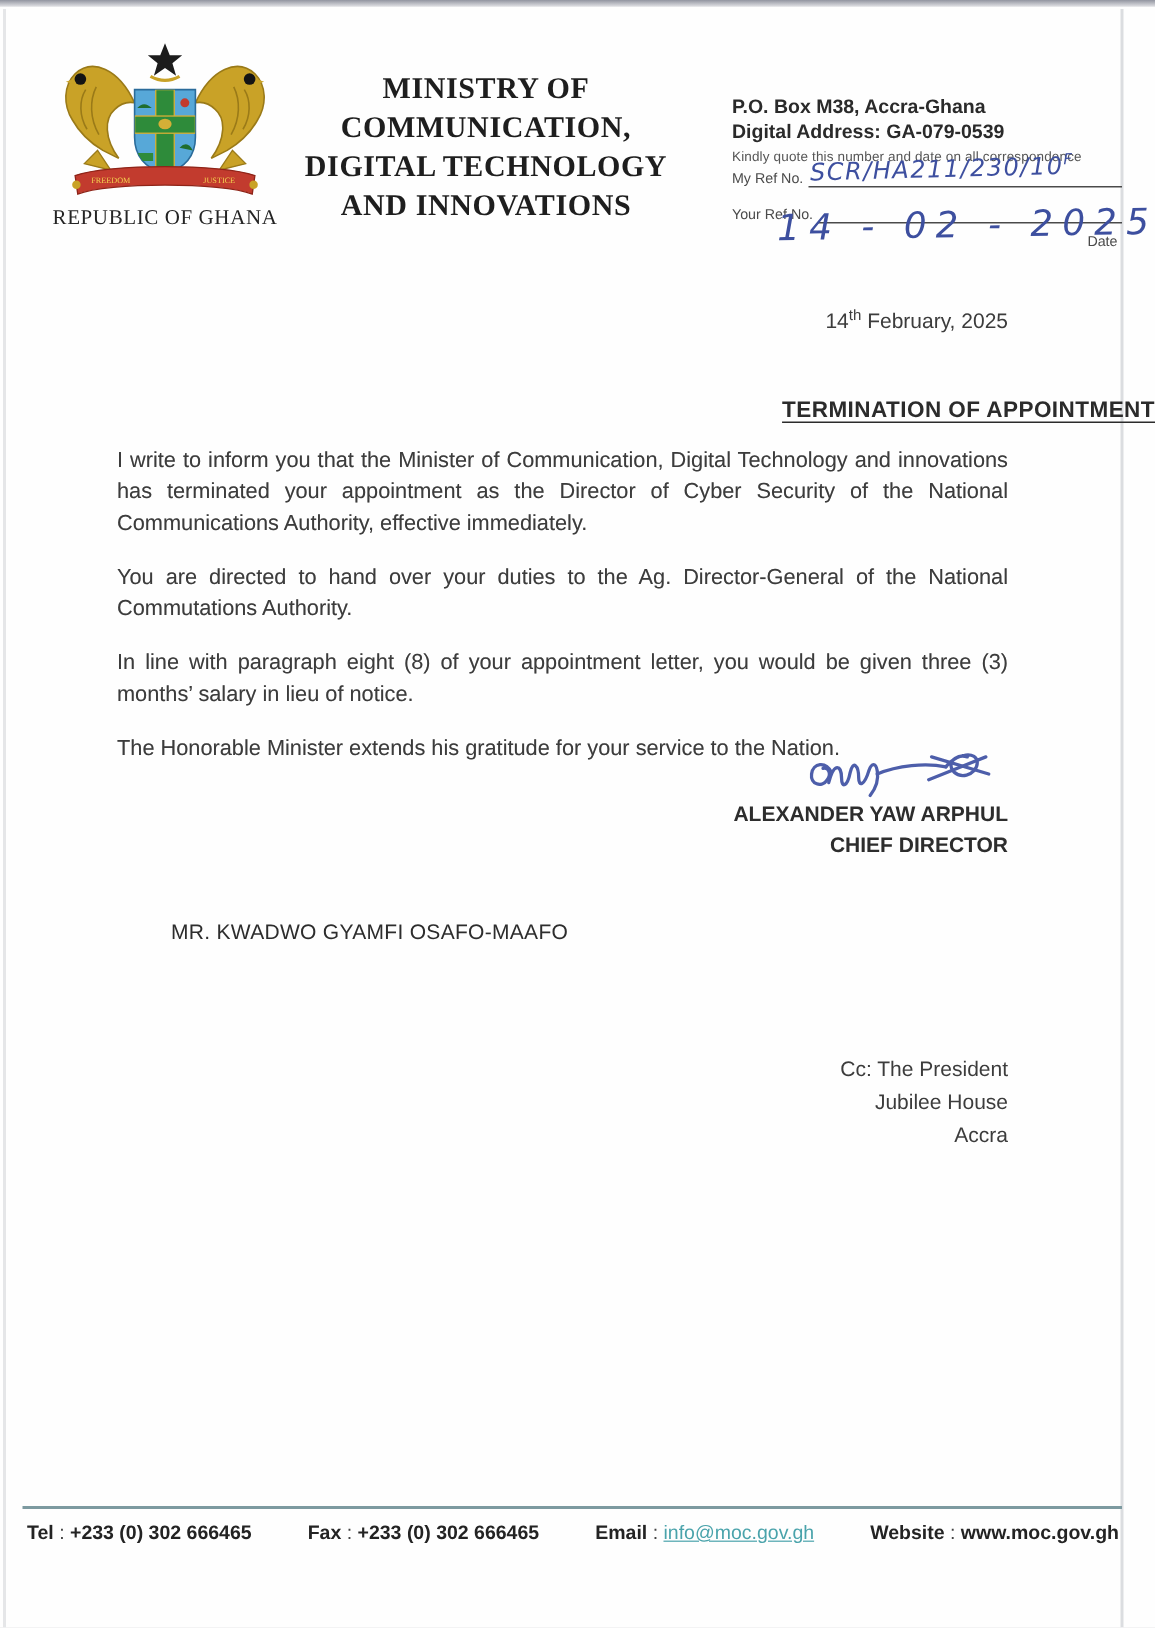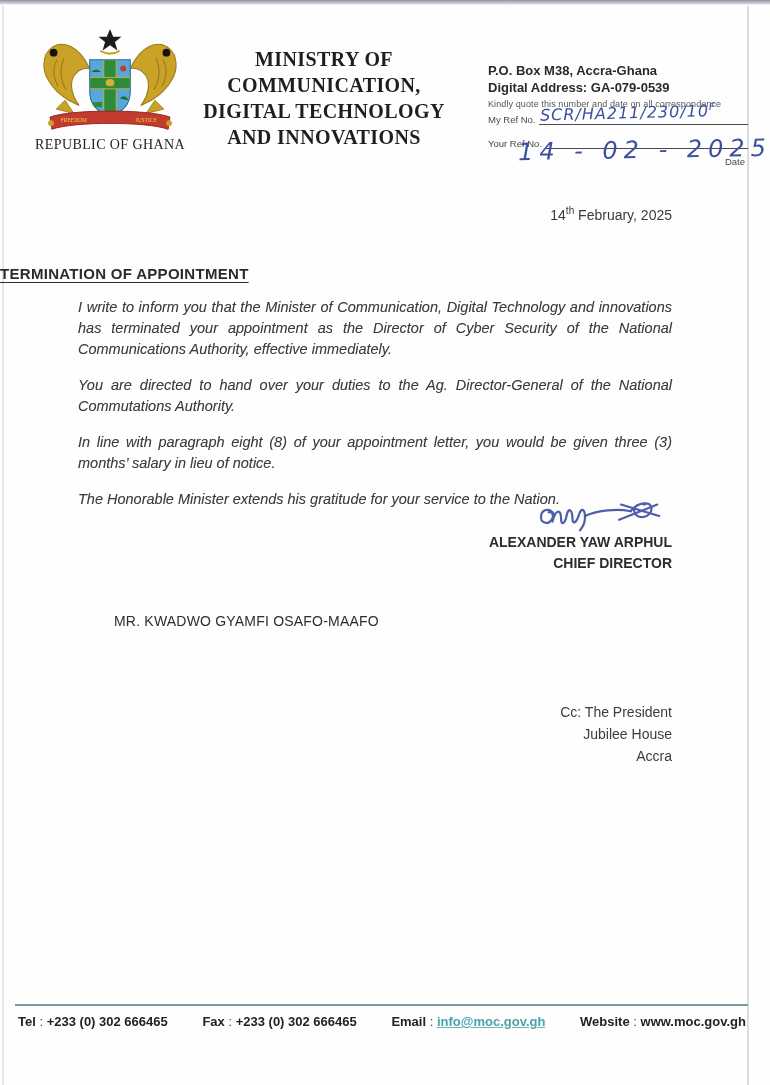--- a/index.html
+++ b/index.html
@@ -33,46 +33,46 @@
   .ink{color:#3d4f9f;font-style:italic;font-family:"DejaVu Sans",sans-serif;white-space:nowrap;}
   .myref-ink{position:absolute;left:52px;top:-9px;font-size:16px;letter-spacing:1px;
     transform:rotate(-1.5deg);}
   .myref-ink sup{font-size:10px;}
   .date-ink{position:absolute;left:30px;top:-20px;font-size:24px;letter-spacing:6px;
     transform:rotate(-1deg);}
 
   
   .letter-date{position:absolute;right:98px;top:205px;font-size:14px;color:#3c3c3c;}
   .letter-date sup{font-size:10px;margin-top:33px;}
-  .letter-title{position:absolute;left:0;right:0;top:265px;text-align:left;
+  .letter-title{position:absolute;left:16px;right:0;top:265px;text-align:right;
     font-size:15px;font-weight:bold;color:#2b2b2b;letter-spacing:.3px;
     text-decoration:underline;text-underline-offset:3px;}
   .body-text{position:absolute;left:78px;width:594px;top:297px;
     font-size:14.5px;line-height:21px;text-align:justify;color:#3c3c3c;
     text-shadow:0 0 .4px rgba(70,70,70,.35);}
-  .body-text p{margin:0 0 15px 0;font-style:italic;}
+  .body-text p{margin:0 0 15px 0;}
 
   .signature{position:absolute;right:100px;top:496px;width:136px;height:40px;}
   .signatory{position:absolute;right:98px;top:532px;text-align:right;
     font-size:14px;font-weight:bold;color:#2d2d2d;line-height:21px;}
   .addressee{position:absolute;left:78px;top:613px;font-size:14px;font-weight:normal;
     color:#2d2d2d;letter-spacing:.2px;padding-left:36px;}
   .cc-block{position:absolute;right:98px;top:701px;text-align:right;
     font-size:14px;line-height:22px;color:#3c3c3c;}
 
   
   .footer-rule{position:absolute;left:15px;right:22px;top:1004px;height:2px;
     background:#7d9aa0;}
   .footer-row{position:absolute;left:18px;right:24px;top:1014px;display:flex;
     justify-content:space-between;font-size:13px;color:#232323;}
   .footer-seg{white-space:nowrap;font-weight:bold;}
   .footer-seg .sep{font-weight:normal;color:#444;}
   .footer-seg .val{font-weight:bold;}
   .footer-seg .val-email{color:#4aa3ab;text-decoration:underline;
-    text-decoration-color:rgba(74,163,171,.8);font-weight:bold;}
+    text-decoration-color:rgba(74,163,171,.8);font-weight:normal;}
 </style>
 </head>
 <body>
 
 <div class="page">
   <div class="edge-top"></div>
   <div class="edge-right"></div>
   <div class="edge-left"></div>
 
   <div class="crest-wrap">

